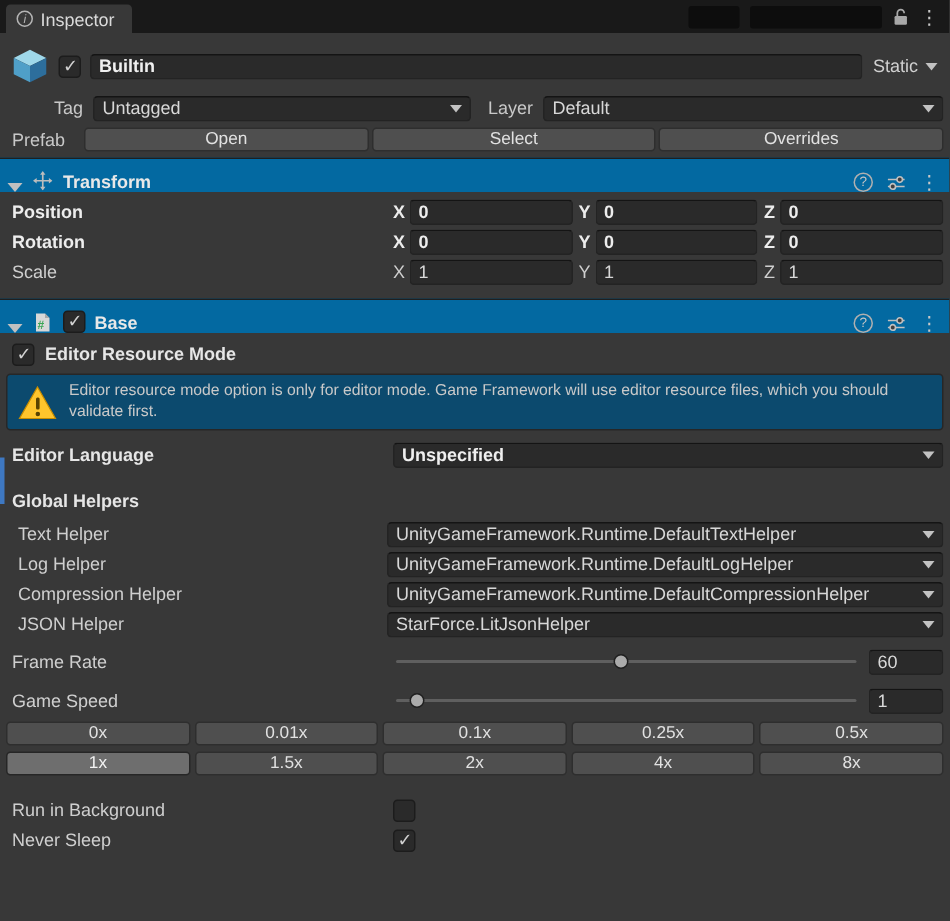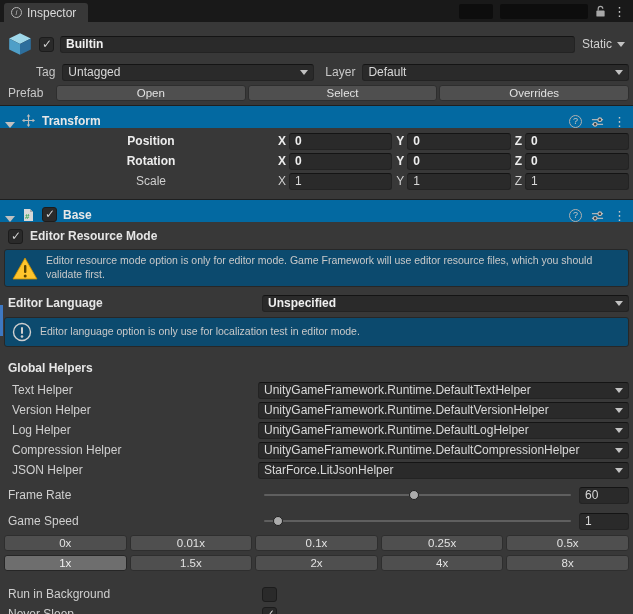--- a/index.html
+++ b/index.html
@@ -62,21 +62,21 @@
   
   .comp-header { height:23px; background:#0369a1; border-top:1px solid #1f1f1f;
                  display:flex; align-items:flex-end; gap:6px; padding:0 7px 0 5px; margin-top:2px; }
   .comp-icon { width:15px; height:15px; flex:none; display:flex; align-items:center; justify-content:center; }
   .comp-title { font-weight:bold; color:#e8e8e8; }
   .hdr-right { margin-left:auto; display:flex; align-items:center; gap:9px; color:#c0c0c0; }
   .help-q { width:13px; height:13px; border:1px solid #b0b0b0; border-radius:50%; font-size:9px;
             line-height:11px; text-align:center; color:#c6c6c6; }
 
   
-  .vec-rows { padding:3px 0 6px 16px;text-align:center; }
+  .vec-rows { padding:3px 0 6px 0; }
   .vec-row { height:20px; }
   .axis-zone { flex:1; display:flex; gap:4px; }
   .axis-group { flex:1; display:flex; align-items:center; gap:3px; }
   .axis { color:#cfcfcf; flex:none; }
   .axis-group .num-field { flex:1; }
   .vec-row.ovr .row-label, .vec-row.ovr .axis, .vec-row.ovr .num-field { font-weight:bold; color:#ededed; }
 
   
   .erm-row { margin-top:5px; height:18px; display:flex; align-items:center; gap:7px; padding-left:8px; }
   .helpbox { margin:4px 4px 0 4px; background:#0c4a6e; border:1px solid #272727; border-radius:3px;
@@ -305,50 +305,35 @@
   </div>
 
   <div class="prow lang-row">
     <span class="row-label b">Editor Language</span>
     <div class="dropdown">
       <span>Unspecified</span>
       <span class="dd-arrow"></span>
     </div>
   </div>
 
-  <div class="helpbox info">
-    <svg width="20" height="20" viewBox="0 0 20 20" style="flex:none">
-      <circle cx="10" cy="10" r="8.5" fill="none" stroke="#cfcfcf" stroke-width="1.4"></circle>
-      <rect x="9" y="5" width="2" height="7" rx="1" fill="#cfcfcf"></rect>
-      <circle cx="10" cy="14.5" r="1.3" fill="#cfcfcf"></circle>
-    </svg>
-    <span>Editor language option is only use for localization test in editor mode.</span>
-  </div>
   <div class="focus-strip"></div>
 
   <div class="gh-label">
     <span class="b">Global Helpers</span>
   </div>
 
   <div class="helper-rows">
     <div class="prow helper-row">
       <span class="row-label">Text Helper</span>
       <div class="dropdown">
         <span>UnityGameFramework.Runtime.DefaultTextHelper</span>
         <span class="dd-arrow"></span>
       </div>
     </div>
     <div class="prow helper-row">
-      <span class="row-label">Version Helper</span>
-      <div class="dropdown">
-        <span>UnityGameFramework.Runtime.DefaultVersionHelper</span>
-        <span class="dd-arrow"></span>
-      </div>
-    </div>
-    <div class="prow helper-row">
       <span class="row-label">Log Helper</span>
       <div class="dropdown">
         <span>UnityGameFramework.Runtime.DefaultLogHelper</span>
         <span class="dd-arrow"></span>
       </div>
     </div>
     <div class="prow helper-row">
       <span class="row-label">Compression Helper</span>
       <div class="dropdown">
         <span>UnityGameFramework.Runtime.DefaultCompressionHelper</span>

